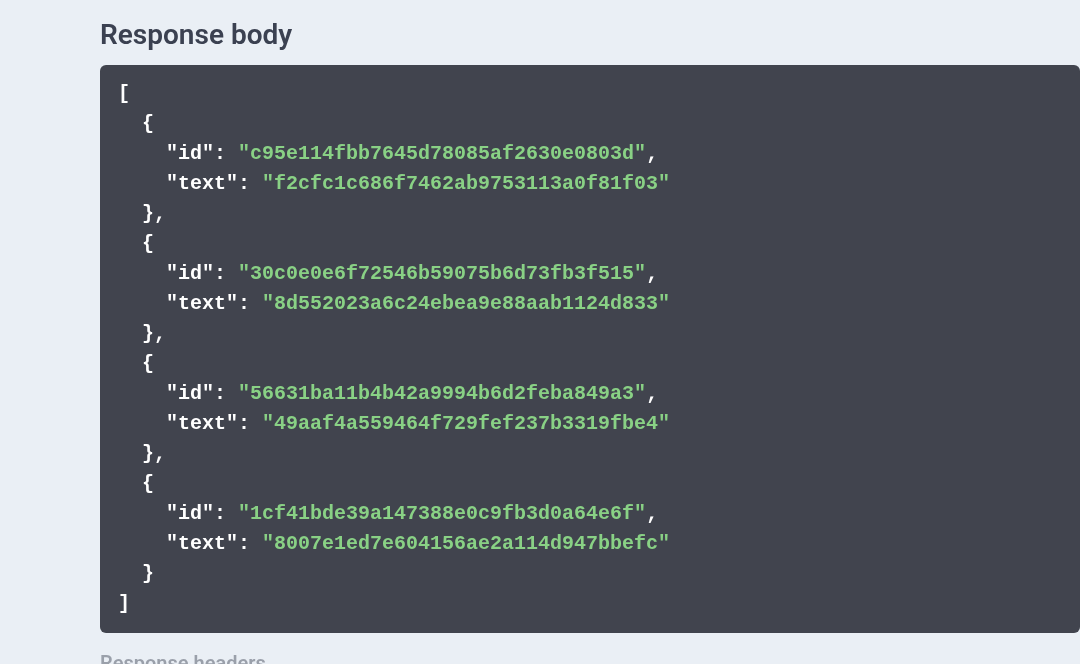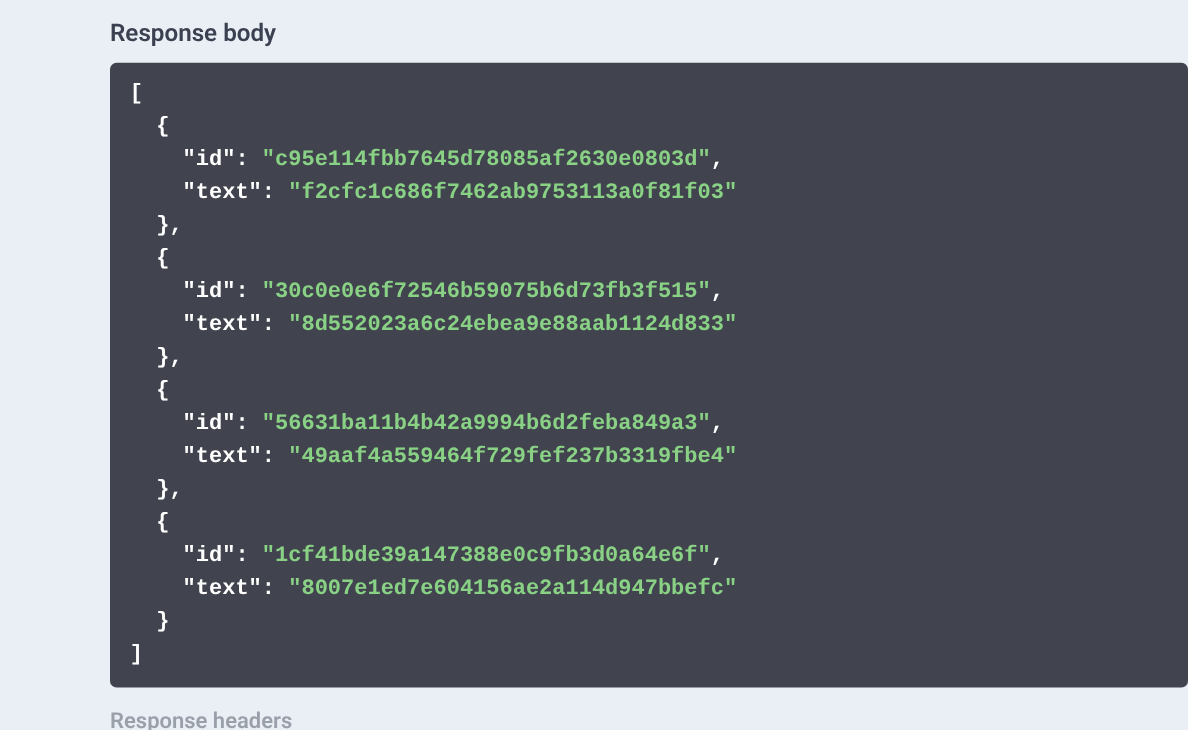--- a/index.html
+++ b/index.html
@@ -11,21 +11,21 @@
       background-color: #eaeff5;
       font-family: -apple-system, BlinkMacSystemFont, "Segoe UI", Roboto, Helvetica, Arial, sans-serif;
       width: 1080px;
       height: 664px;
       overflow: hidden;
       padding-left: 100px;
       padding-top: 18px;
     }
     .section-title {
       color: #3b4151;
-      font-size: 22px;
+      font-size: 28px;
       font-weight: 600;
       margin-bottom: 14px;
     }
     .code-block {
       background-color: #41444e;
       border-radius: 6px;
       padding: 14px 18px;
       font-family: "SFMono-Regular", Consolas, "Liberation Mono", Menlo, monospace;
       font-size: 20px;
       line-height: 1.5;

